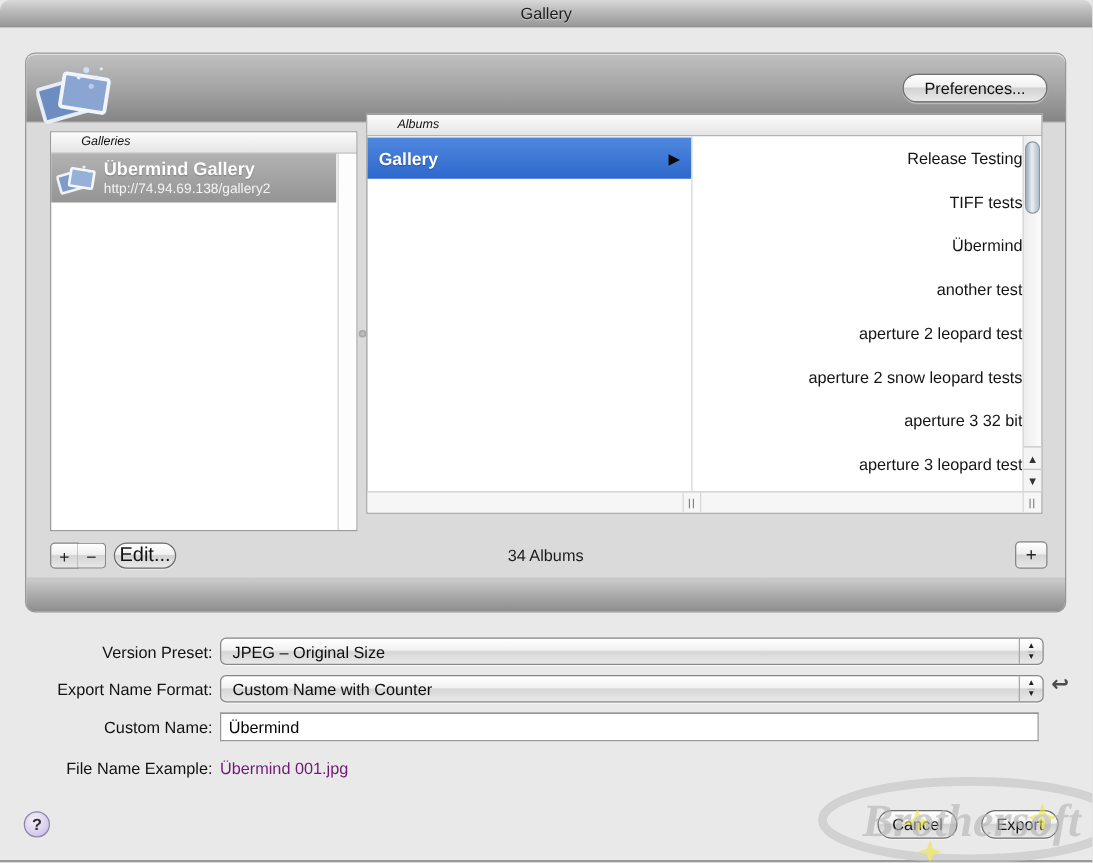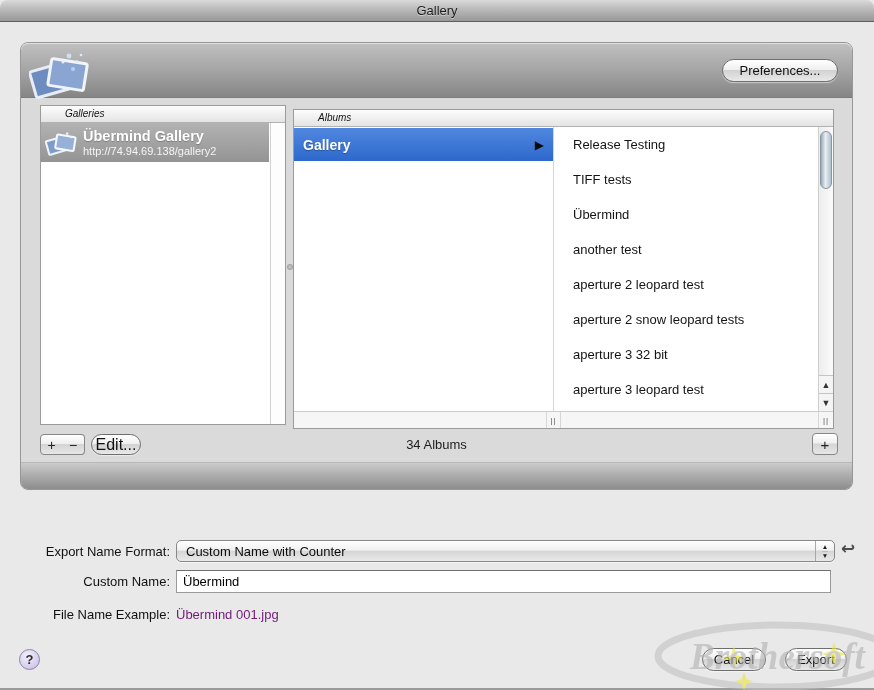--- a/index.html
+++ b/index.html
@@ -44,31 +44,31 @@
     background:linear-gradient(#b2b2b2,#949494); display:flex; align-items:center; }
   .g-row-icon { width:34px; height:30px; margin-left:4px; flex:0 0 auto; }
   .g-row-texts { margin-left:4px; overflow:hidden; }
   .g-title { font-size:14.5px; font-weight:bold; color:#ffffff; line-height:17px;
     text-shadow:0 1px 1px rgba(0,0,0,.25); }
   .g-url { font-size:11px; color:#f4f4f4; line-height:13px; }
 
   .splitter-dot { position:absolute; left:266px; top:221px; width:6px; height:6px;
     border-radius:50%; background:radial-gradient(#c9c9c9,#8f8f8f); }
 
-  .browser { position:absolute; left:272px; top:66px; width:541px; height:320px;
+  .browser { position:absolute; left:272px; top:48px; width:541px; height:320px;
     background:#ffffff; border:1px solid #9b9b9b; }
   .b-col1 { position:absolute; left:0; top:17px; width:259px; bottom:17px; }
   .folder-row { position:absolute; left:0; top:1px; right:0; height:33px;
     background:linear-gradient(#5088df,#2d68cc); display:flex; align-items:center; }
   .folder-label { font-size:14px; font-weight:bold; color:#fff; margin-left:9px;
     text-shadow:0 1px 1px rgba(0,0,0,.3); }
   .folder-arrow { position:absolute; right:9px; color:#0a0a0a; font-size:12px; }
   .b-divider { position:absolute; left:259px; top:17px; bottom:17px; width:1px; background:#d6d6d6; }
   .b-col2 { position:absolute; left:260px; top:17px; right:15px; bottom:17px; overflow:hidden; }
-  .album-row { height:35px; line-height:35px; padding-left:19px; font-size:13px; color:#141414; }
+  .album-row { height:35px; line-height:35px; padding-left:19px; font-size:13px; color:#141414;text-align:right; }
 
   .b-vlane { position:absolute; right:0; top:17px; bottom:17px; width:15px;
     border-left:1px solid #cfcfcf; background:linear-gradient(90deg,#ededed,#fbfbfb); }
   .sb-thumb { position:absolute; left:1px; top:4px; width:12px; height:58px; border-radius:7px;
     border:1px solid #89959f; background:linear-gradient(90deg,#97a9ba,#e9eff4 45%,#aebfcc); }
   .sb-btn { position:absolute; left:0; right:0; height:18px; border-top:1px solid #c4c4c4;
     display:flex; align-items:center; justify-content:center; font-size:9px; color:#333; background:#f4f4f4; }
   .sb-up { bottom:18px; } .sb-down { bottom:0; }
   .b-hlane { position:absolute; left:0; right:0; bottom:0; height:17px;
     background:#f6f6f6; border-top:1px solid #cccccc; }
@@ -222,20 +222,30 @@
       <span>Edit...</span>
     </div>
     <div class="album-count">34 Albums</div>
     <div class="sq-btn btn-add-album">
       <span>+</span>
     </div>
 
     <div class="panel-footer"></div>
   </div>
 
+  <div class="form-row" style="top:510px;">
+    <div class="form-label">Version Preset:</div>
+    <div class="popup">
+      <span class="popup-value">JPEG – Original Size</span>
+      <span class="popup-stepper">
+          <span>▲</span>
+          <span>▼</span>
+        </span>
+    </div>
+  </div>
 
   <div class="form-row" style="top:540px;">
     <div class="form-label">Export Name Format:</div>
     <div class="popup">
       <span class="popup-value">Custom Name with Counter</span>
       <span class="popup-stepper">
           <span>▲</span>
           <span>▼</span>
         </span>
     </div>

